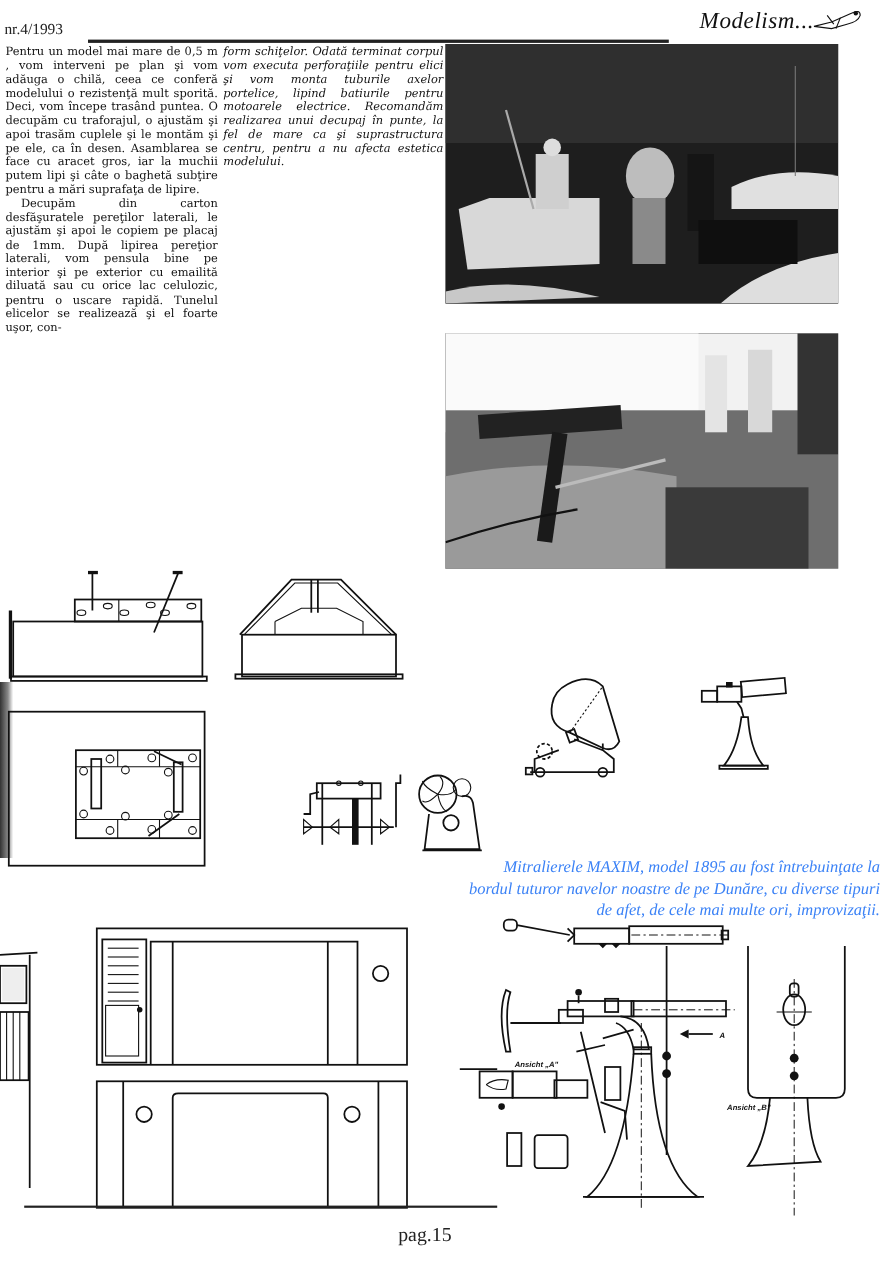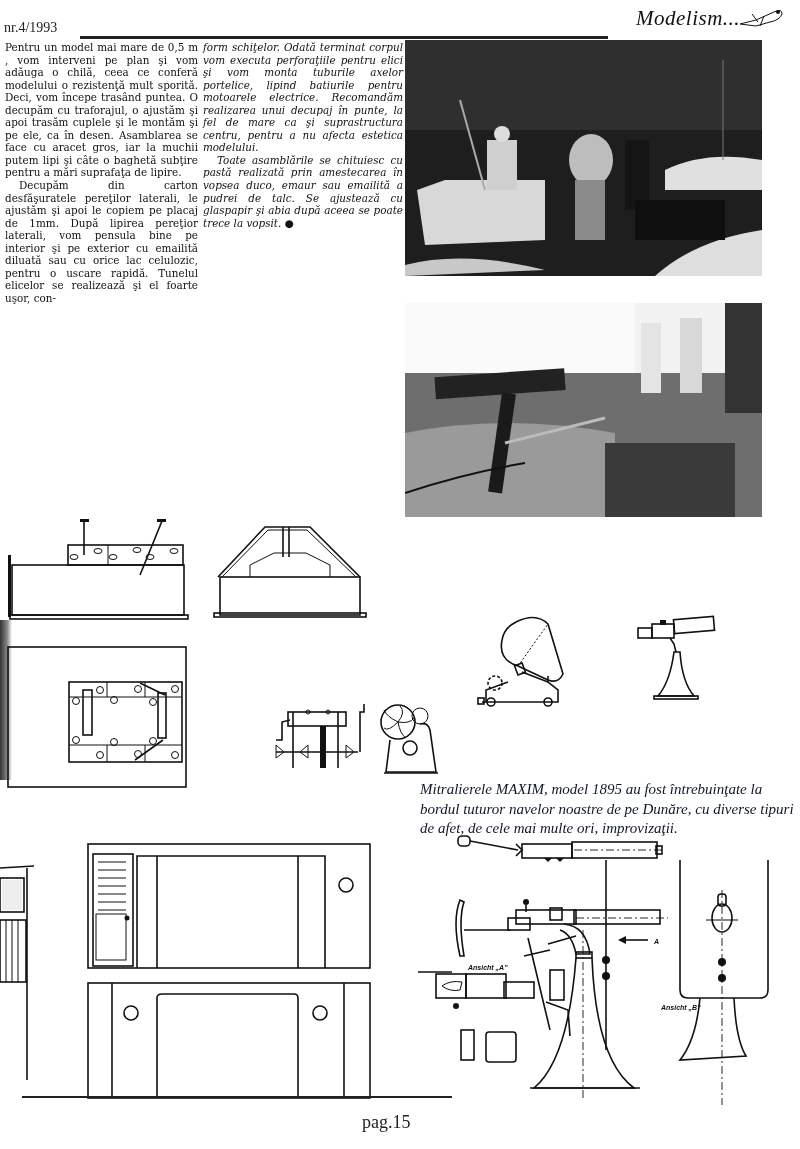--- a/index.html
+++ b/index.html
@@ -1,30 +1,30 @@
 <!DOCTYPE html>
 <html><head>
 <meta charset="utf-8">
 <style>
   html,body{margin:0;padding:0;background:#fff;}
   body{width:800px;height:1149px;position:relative;overflow:hidden;font-family:"DejaVu Serif",serif;color:#111;}
-  .abs{position:absolute;}
+  .abs{position:absolute;text-align:right;}
   .header-issue{left:4px;top:20px;font-family:"Liberation Serif",serif;font-size:14px;color:#222;}
   .header-rule{left:80px;top:36px;width:528px;height:3px;background:#222;}
   .logo{left:612px;top:6px;font-family:"Liberation Serif",serif;font-style:italic;font-size:21px;color:#111;letter-spacing:0.5px;margin-left:24px;}
   .logo-plane{left:736px;top:8px;width:50px;height:24px;}
   .col{font-family:"DejaVu Serif",serif;font-size:10.4px;line-height:12.55px;text-align:justify;color:#111;}
   .col p{margin:0;}
   .col p.indent{text-indent:14px;}
   .col1{left:5px;top:41px;width:193px;}
   .col2{left:203px;top:41px;width:200px;font-style:italic;}
   .photo{background:#2a2a2a;overflow:hidden;}
   .photo1{left:405px;top:40px;width:357px;height:236px;}
   .photo2{left:405px;top:303px;width:357px;height:214px;}
-  .caption{left:420px;top:780px;width:380px;font-family:"Liberation Serif",serif;font-style:italic;font-size:15px;line-height:19.5px;color:#0f172a;}
+  .caption{left:420px;top:780px;width:380px;font-family:"Liberation Serif",serif;font-style:italic;font-size:15px;line-height:19.5px;color:#3b82f6;}
   .pagenum{left:362px;top:1112px;font-family:"Liberation Serif",serif;font-size:18px;color:#222;}
   .footer-rule{left:22px;top:1096px;width:430px;height:2px;background:#222;}
   svg{position:absolute;overflow:visible;}
   .ln{stroke:#111;fill:none;stroke-width:1.6;}
   .lt{stroke:#111;fill:none;stroke-width:1;}
   .fl{fill:#111;}
   .dash{stroke:#111;fill:none;stroke-width:0.9;stroke-dasharray:8 3 2 3;}
   .lbl{font-family:"Liberation Sans",sans-serif;font-size:7px;font-style:italic;font-weight:bold;fill:#111;}
 </style>
 </head>
@@ -38,21 +38,20 @@
   <path class="lt" d="M16 8 L22 16 M28 10 L24 20"></path>
   <circle class="fl" cx="42" cy="6" r="2"></circle>
 </svg>
 
 <div class="abs col col1">
   <p>Pentru un model mai mare de 0,5 m , vom interveni pe plan şi vom adăuga o chilă, ceea ce conferă modelului o rezistenţă mult sporită. Deci, vom începe trasând puntea. O decupăm cu traforajul, o ajustăm şi apoi trasăm cuplele şi le montăm şi pe ele, ca în desen. Asamblarea se face cu aracet gros, iar la muchii putem lipi şi câte o baghetă subţire pentru a mări suprafaţa de lipire.</p>
   <p class="indent">Decupăm din carton desfăşuratele pereţilor laterali, le ajustăm şi apoi le copiem pe placaj de 1mm. După lipirea pereţior laterali, vom pensula bine pe interior şi pe exterior cu emailită diluată sau cu orice lac celulozic, pentru o uscare rapidă. Tunelul elicelor se realizează şi el foarte uşor, con-</p>
 </div>
 <div class="abs col col2">
   <p>form schiţelor. Odată terminat corpul vom executa perforaţiile pentru elici şi vom monta tuburile axelor portelice, lipind batiurile pentru motoarele electrice. Recomandăm realizarea unui decupaj în punte, la fel de mare ca şi suprastructura centru, pentru a nu afecta estetica modelului.</p>
-  <p class="indent">Toate asamblările se chituiesc cu pastă realizată prin amestecarea în vopsea duco, emaur sau emailită a pudrei de talc. Se ajustează cu glaspapir şi abia după aceea se poate trece la vopsit. ●</p>
 </div>
 
 <div class="abs photo photo1">
   <svg width="357" height="236" viewBox="0 0 357 236" style="left:0;top:0;">
     <rect width="357" height="236" fill="#1e1e1e"></rect>
     <rect x="0" y="0" width="357" height="90" fill="#2f2f2f"></rect>
     <path d="M12 150 L40 140 L140 140 L140 200 L20 205 Z" fill="#d8d8d8"></path>
     <rect x="82" y="100" width="30" height="50" fill="#cfcfcf"></rect>
     <circle cx="97" cy="94" r="8" fill="#ddd"></circle>
     <ellipse cx="186" cy="120" rx="22" ry="26" fill="#bdbdbd"></ellipse>

